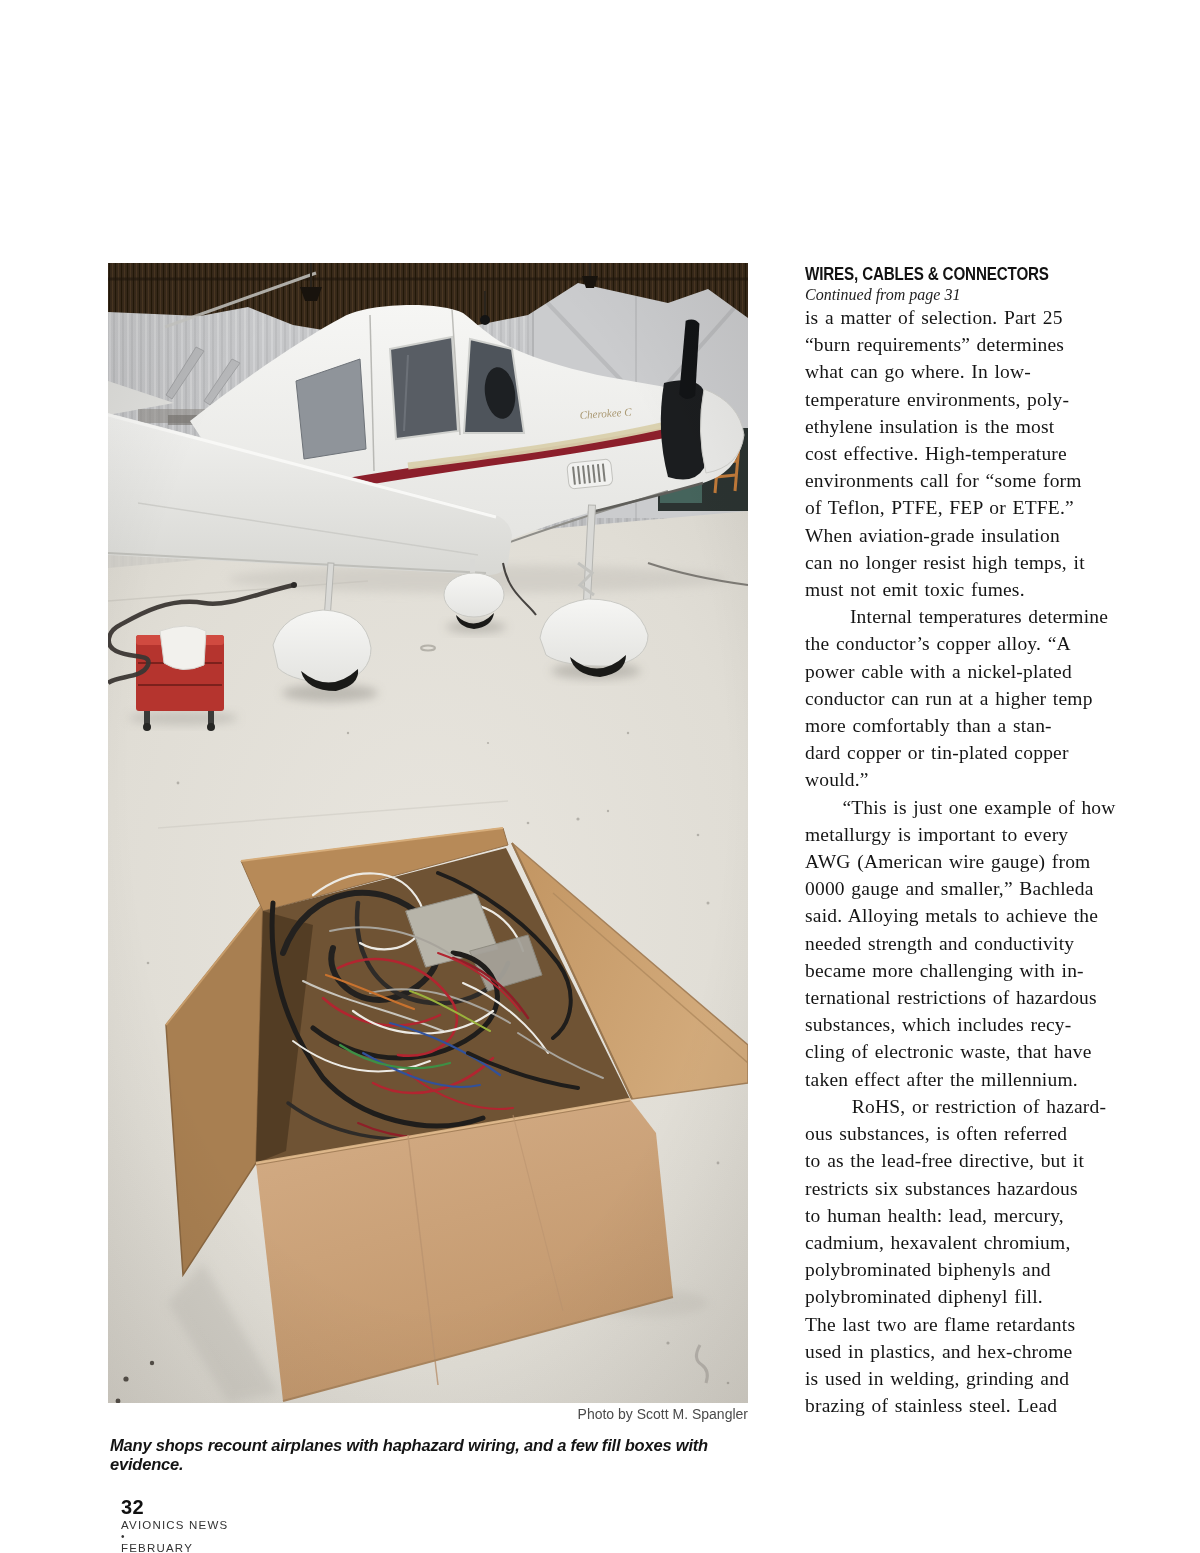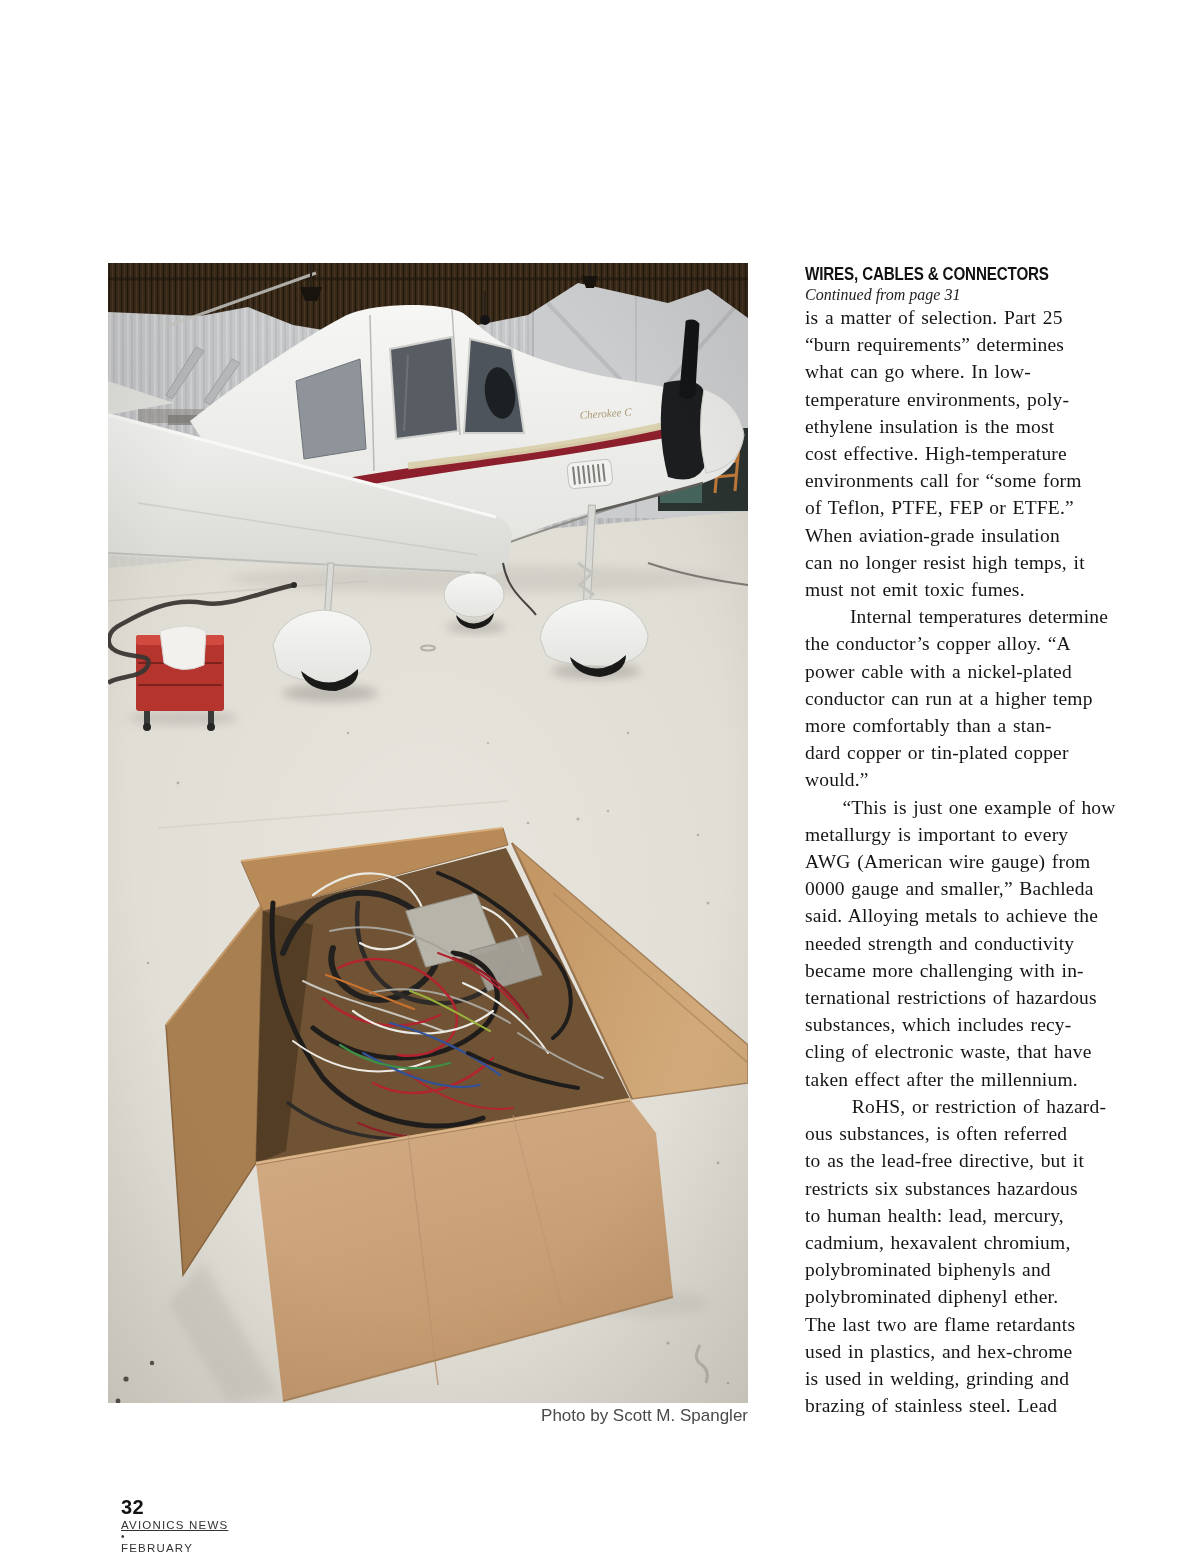--- a/index.html
+++ b/index.html
@@ -1,38 +1,38 @@
 <!DOCTYPE html>
 <html><head>
 <meta charset="utf-8">
 <style>
   html,body{margin:0;padding:0;background:#ffffff;}
   .page{position:relative;width:1200px;height:1553px;background:#ffffff;overflow:hidden;
         font-family:"Liberation Sans",sans-serif;}
   .photo-frame{position:absolute;left:108px;top:263px;width:640px;height:1140px;overflow:hidden;background:#d8d5ce;}
   .photo-frame svg{display:block;width:640px;height:1140px;}
-  .photo-credit{position:absolute;top:1406px;right:452px;font-size:17px;color:#4a4a4a;
+  .photo-credit{position:absolute;top:1406px;right:452px;font-size:14px;color:#4a4a4a;
         font-family:"Liberation Sans",sans-serif;padding-left:15px;}
   .photo-caption{position:absolute;left:110px;top:1436px;width:645px;
         font-family:"Liberation Sans",sans-serif;font-weight:bold;font-style:italic;
         font-size:16.5px;letter-spacing:-0.2px;color:#141414;}
   .column{position:absolute;left:805px;top:263px;width:330px;}
   .article-title{display:inline-block;transform:scaleX(0.8);transform-origin:left top;
         font-family:"Liberation Sans",sans-serif;font-weight:bold;font-size:19px;
         letter-spacing:-0.2px;color:#121212;margin:0;white-space:nowrap;}
   .continued{font-family:"Liberation Serif",serif;font-style:italic;font-size:16px;
         color:#1c1c1c;margin-top:1px;}
   .article-body{}
   .para{margin:0;}
   .para .ln{display:block;white-space:pre;font-family:"Liberation Serif",serif;
         font-size:19.5px;line-height:27.2px;letter-spacing:0.2px;word-spacing:1.5px;color:#151515;}
   .para.ind .ln:first-child{padding-left:18px;text-align:center;}
   .page-footer{position:absolute;left:112px;top:1496px;display:flex;align-items:baseline;flex-direction:column;}
   .page-number{font-weight:bold;font-size:20px;color:#111111;letter-spacing:0.5px;}
-  .publication{font-size:11.5px;letter-spacing:1.2px;color:#333333;text-decoration:underline;}
+  .publication{font-size:11.5px;letter-spacing:1.2px;color:#333333;}
   .footer-sep{margin:0 9px;font-size:10px;color:#333333;}
   .issue-month{font-size:11.5px;letter-spacing:1.2px;color:#333333;}
   .issue-year{margin-left:6px;font-size:14px;letter-spacing:0.8px;color:#4d7c0f;}
 </style>
 </head>
 <body>
 
 <div class="page">
 
   <figure class="photo-frame" style="margin:0">
@@ -307,20 +307,21 @@
       <line x1="300" y1="872" x2="330" y2="1122" stroke="#bb9470" stroke-width="1.5" opacity="0.8"></line>
       <line x1="405" y1="852" x2="455" y2="1048" stroke="#bb9470" stroke-width="1.2" opacity="0.6"></line>
       <path d="M565,1034 L175,1138" stroke="#ab865f" stroke-width="2" fill="none"></path>
     </g>
 
     <rect x="0" y="0" width="640" height="1140" fill="url(#vignette)"></rect>
   </svg>
   </figure>
 
   <div class="photo-credit">Photo by Scott M. Spangler</div>
+  <div class="photo-caption">Many shops recount airplanes with haphazard wiring, and a few fill boxes with evidence.</div>
 
   <aside class="column">
     <h1 class="article-title">WIRES, CABLES &amp; CONNECTORS</h1>
     <div class="continued">Continued from page 31</div>
     <div class="article-body" id="article-body">
         <p class="para">
           <span class="ln">is a matter of selection. Part 25</span>
           <span class="ln">“burn requirements” determines</span>
           <span class="ln">what can go where. In low-</span>
           <span class="ln">temperature environments, poly-</span>
@@ -355,21 +356,21 @@
           <span class="ln">taken effect after the millennium.</span>
         </p>
         <p class="para ind">
           <span class="ln">RoHS, or restriction of hazard-</span>
           <span class="ln">ous substances, is often referred</span>
           <span class="ln">to as the lead-free directive, but it</span>
           <span class="ln">restricts six substances hazardous</span>
           <span class="ln">to human health: lead, mercury,</span>
           <span class="ln">cadmium, hexavalent chromium,</span>
           <span class="ln">polybrominated biphenyls and</span>
-          <span class="ln">polybrominated diphenyl ether.</span>
+          <span class="ln">polybrominated diphenyl fill.</span>
           <span class="ln">The last two are flame retardants</span>
           <span class="ln">used in plastics, and hex-chrome</span>
           <span class="ln">is used in welding, grinding and</span>
           <span class="ln">brazing of stainless steel. Lead</span>
         </p>
       </div>
   </aside>
 
   <footer class="page-footer">
     <span class="page-number">32</span>

